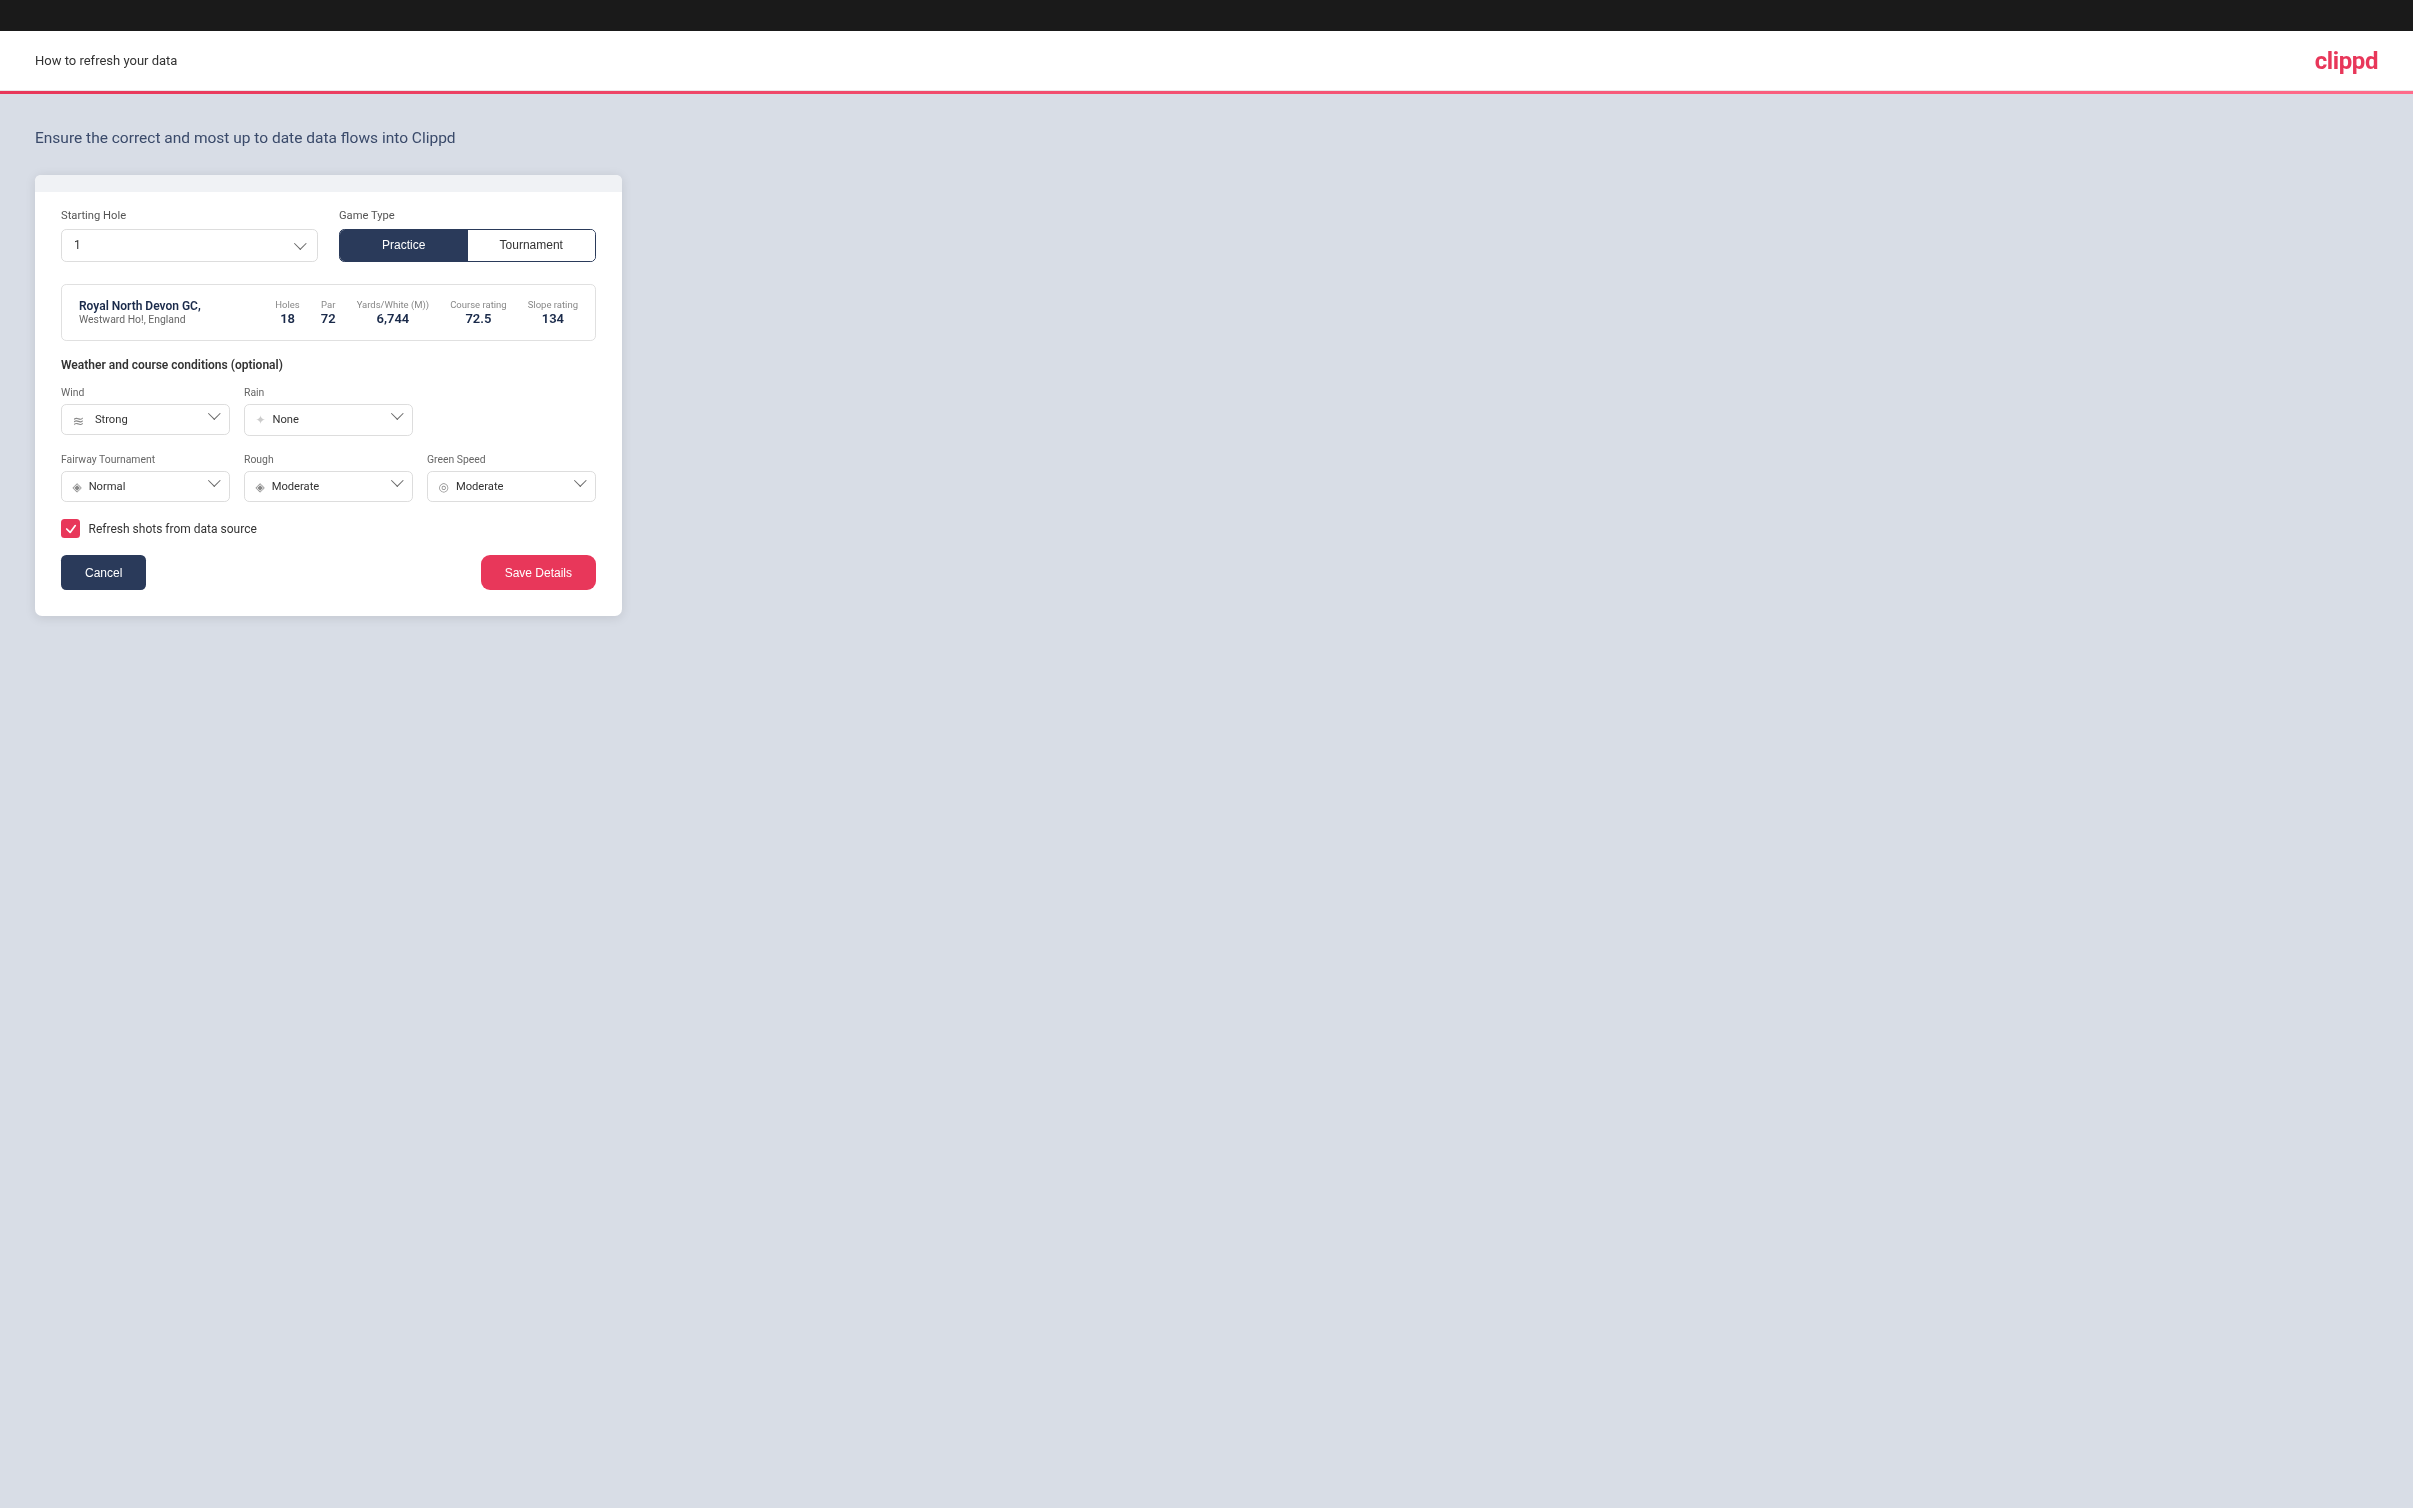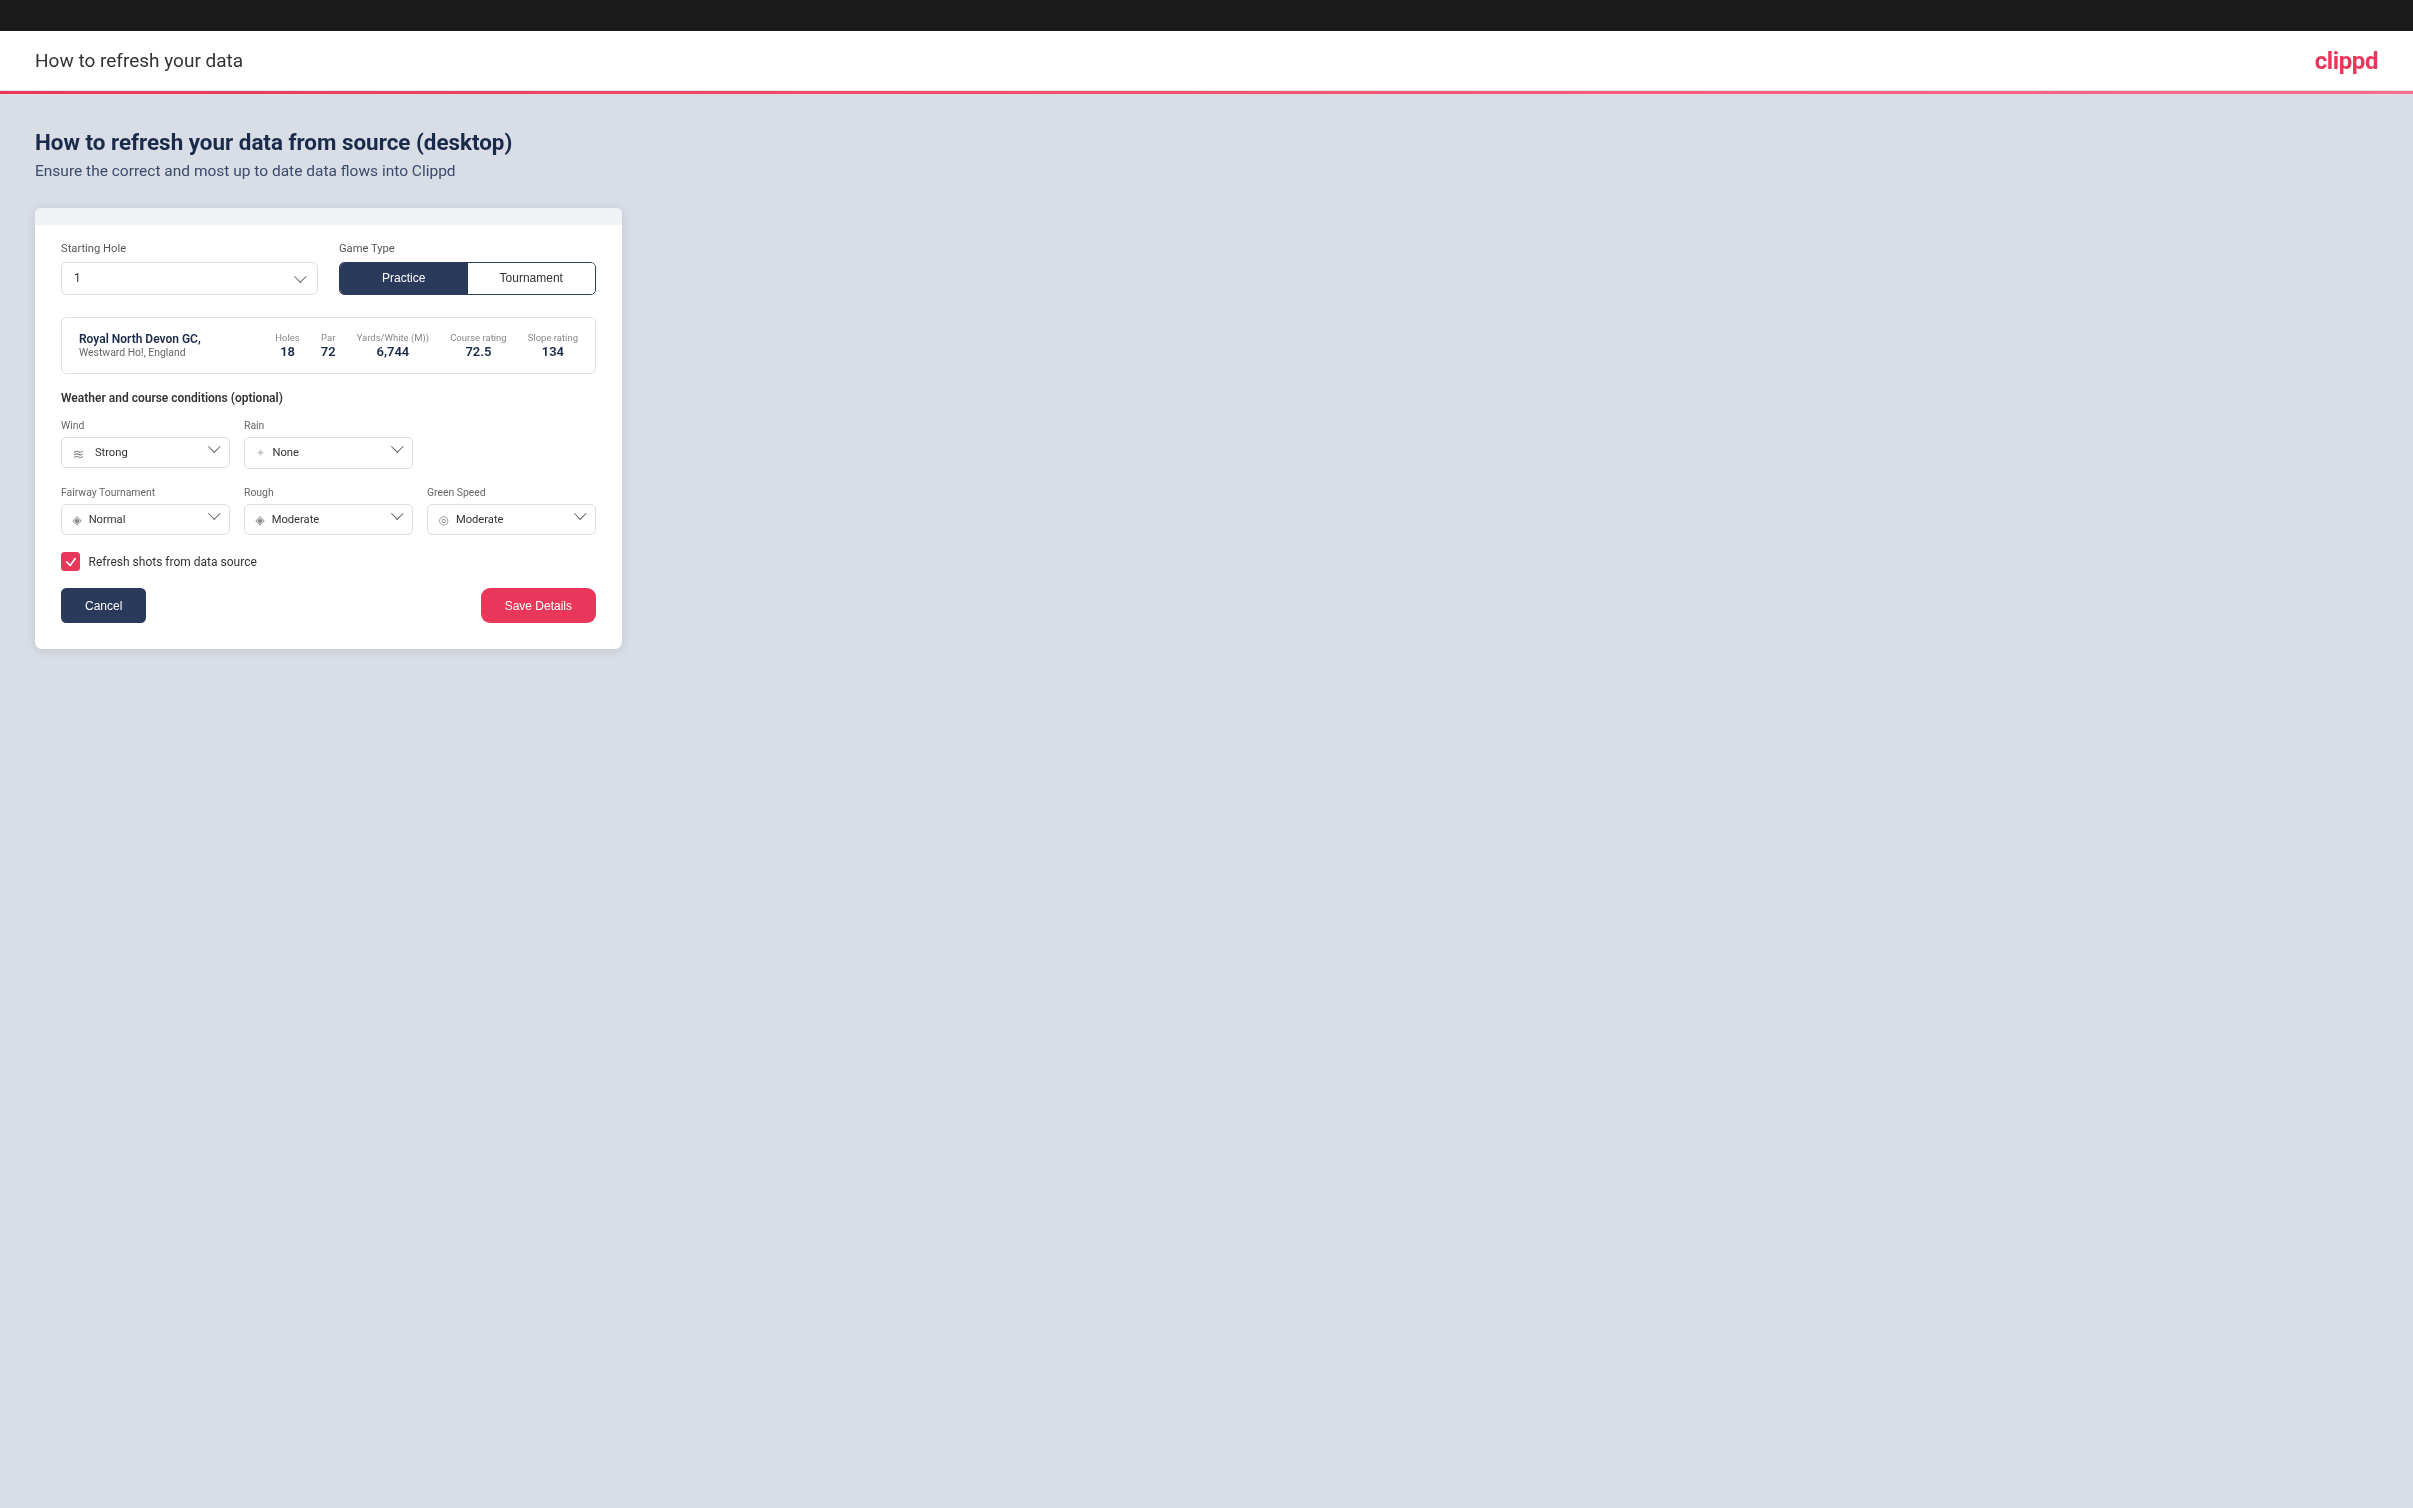--- a/index.html
+++ b/index.html
@@ -14,21 +14,21 @@
     }
     .header {
       background: #fff;
       padding: 15.5px 35px;
       display: flex;
       align-items: center;
       justify-content: space-between;
       border-bottom: 1.7px solid #e8e8e8;
     }
     .header-title {
-      font-size: 19px;
+      font-size: 13px;
       color: #333;
     }
     .logo {
       font-size: 24px;
       font-weight: 700;
       color: #e8375a;
       letter-spacing: -0.4px;
     }
     .divider-line {
       height: 2.6px;
@@ -308,21 +308,20 @@
 <div class="top-bar"></div>
 
 <div class="header">
   <span class="header-title">How to refresh your data</span>
   <span class="logo">clippd</span>
 </div>
 
 <div class="divider-line"></div>
 
 <div class="main-content">
-  <h1 class="page-title">How to refresh your data from source (desktop)</h1>
   <p class="page-subtitle">Ensure the correct and most up to date data flows into Clippd</p>
 
   <div class="content-area">
     <div class="form-card">
       <div class="form-card-top"></div>
 
       <div class="form-row">
         <div class="form-group">
           <label class="form-label">Starting Hole</label>
           <div class="select-val">

